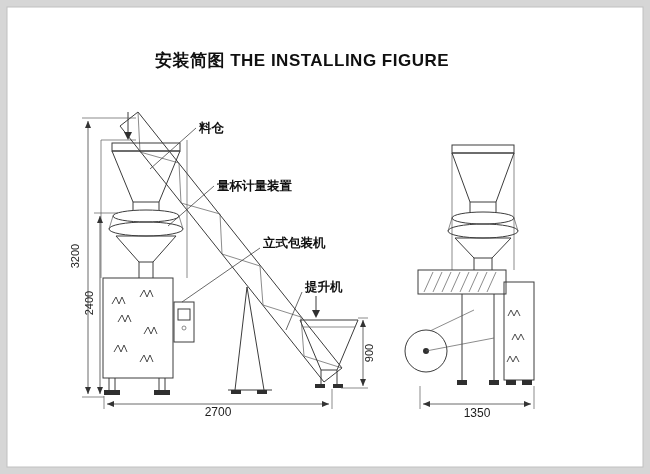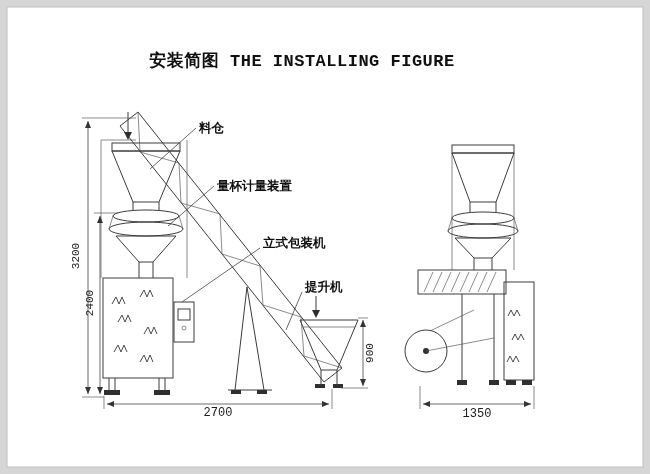--- a/index.html
+++ b/index.html
@@ -1,16 +1,16 @@
 <!DOCTYPE html>
 <html><head>
 <meta charset="utf-8">
 <style>
   html,body{margin:0;padding:0;background:#f2f2f2;}
-  .page{width:650px;height:474px;position:relative;font-family:Liberation Mono, monospace;text-align:right;}
+  .page{width:650px;height:474px;position:relative;font-family:Liberation Sans, sans-serif;text-align:right;}
   svg{display:block;}
   .ln{stroke:#3c3c3c;stroke-width:1;fill:none;}
   .thin{stroke:#5a5a5a;stroke-width:0.7;fill:none;}
   .dimln{stroke:#444;stroke-width:0.8;fill:none;}
   .pad{fill:#2f2f2f;stroke:none;}
   .zz{stroke:#4a4a4a;stroke-width:1;fill:none;}
   .title{font-weight:bold;font-size:17px;fill:#101010;letter-spacing:.5px;}
   .callout{font-weight:bold;font-size:12.5px;fill:#101010;}
   .dim{font-size:11px;fill:#1c1c1c;}
   .dimbig{font-size:12px;fill:#1c1c1c;}

